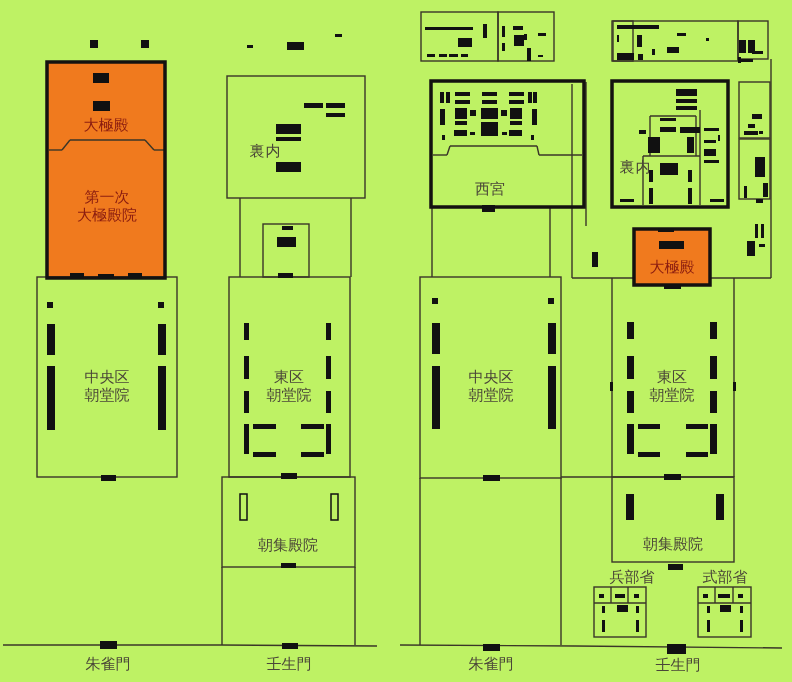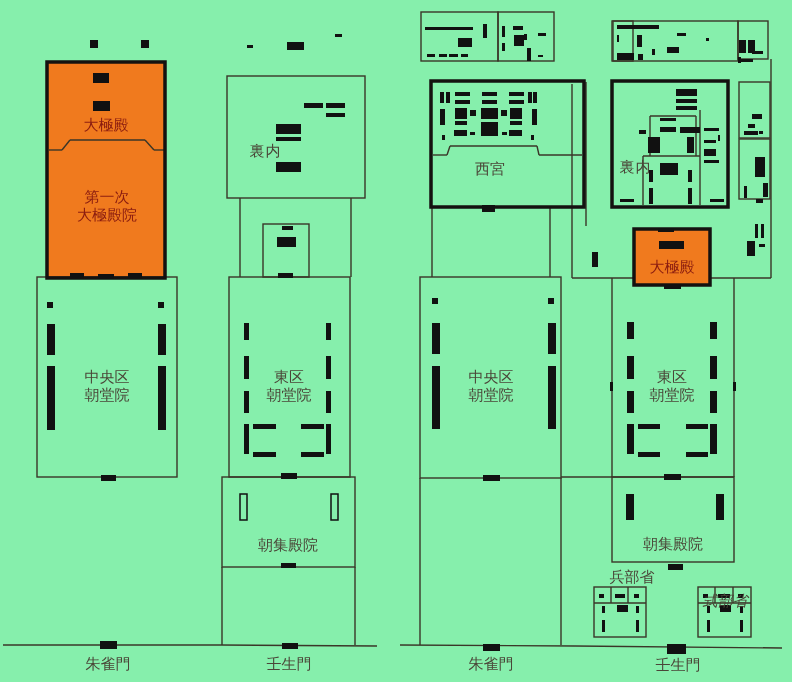--- a/index.html
+++ b/index.html
@@ -1,16 +1,16 @@
 <!DOCTYPE html>
 <html><head>
 <meta charset="utf-8">
 <style>
   html, body { margin: 0; padding: 0; background: #fdfbd8; }
-  #canvas { position: relative; width: 792px; height: 682px; background: #86efac; overflow: hidden; }
+  #canvas { position: relative; width: 792px; height: 682px; background: #bef264; overflow: hidden; }
   svg { position: absolute; left: 0; top: 0; }
   .lbl { position: absolute; font-family: "DejaVu Serif", "Liberation Serif", serif; color: #4a4638; font-size: 15px; line-height: 18px; text-align: center; white-space: pre; transform: translate(-50%, 0); }
   .lbl.red { color: #8a1c10; }
   .lbl.vert { writing-mode: vertical-rl; line-height: 16px; transform: none; }
 </style>
 </head>
 <body>
 
 <div id="canvas">
   <svg id="diagram-svg" width="792" height="682" viewBox="0 0 792 682">
@@ -278,26 +278,26 @@
   <div class="lbl" style="left:107px; top:368px;">中央区
 朝堂院</div>
   <div class="lbl" style="left:108px; top:655px;">朱雀門</div>
   <div class="lbl vert" style="left:249px; top:131px;">内
 裏</div>
   <div class="lbl" style="left:289px; top:368px;">東区
 朝堂院</div>
   <div class="lbl" style="left:288px; top:536px;">朝集殿院</div>
   <div class="lbl" style="left:289px; top:655px;">壬生門</div>
 
-  <div class="lbl" style="left:490px; top:160px;">西宮</div>
+  <div class="lbl" style="left:490px; top:180px;">西宮</div>
   <div class="lbl" style="left:491px; top:368px;">中央区
 朝堂院</div>
   <div class="lbl" style="left:491px; top:655px;">朱雀門</div>
   <div class="lbl vert" style="left:619px; top:147px;">内
 裏</div>
   <div class="lbl red" style="left:672px; top:258px;">大極殿</div>
   <div class="lbl" style="left:672px; top:368px;">東区
 朝堂院</div>
   <div class="lbl" style="left:673px; top:535px;">朝集殿院</div>
   <div class="lbl" style="left:632px; top:568px;">兵部省</div>
-  <div class="lbl" style="left:725px; top:592px;font-style:italic;">式部省</div>
+  <div class="lbl" style="left:725px; top:568px;">式部省</div>
   <div class="lbl" style="left:678px; top:656px;">壬生門</div>
 </div>
 
 </body></html>

